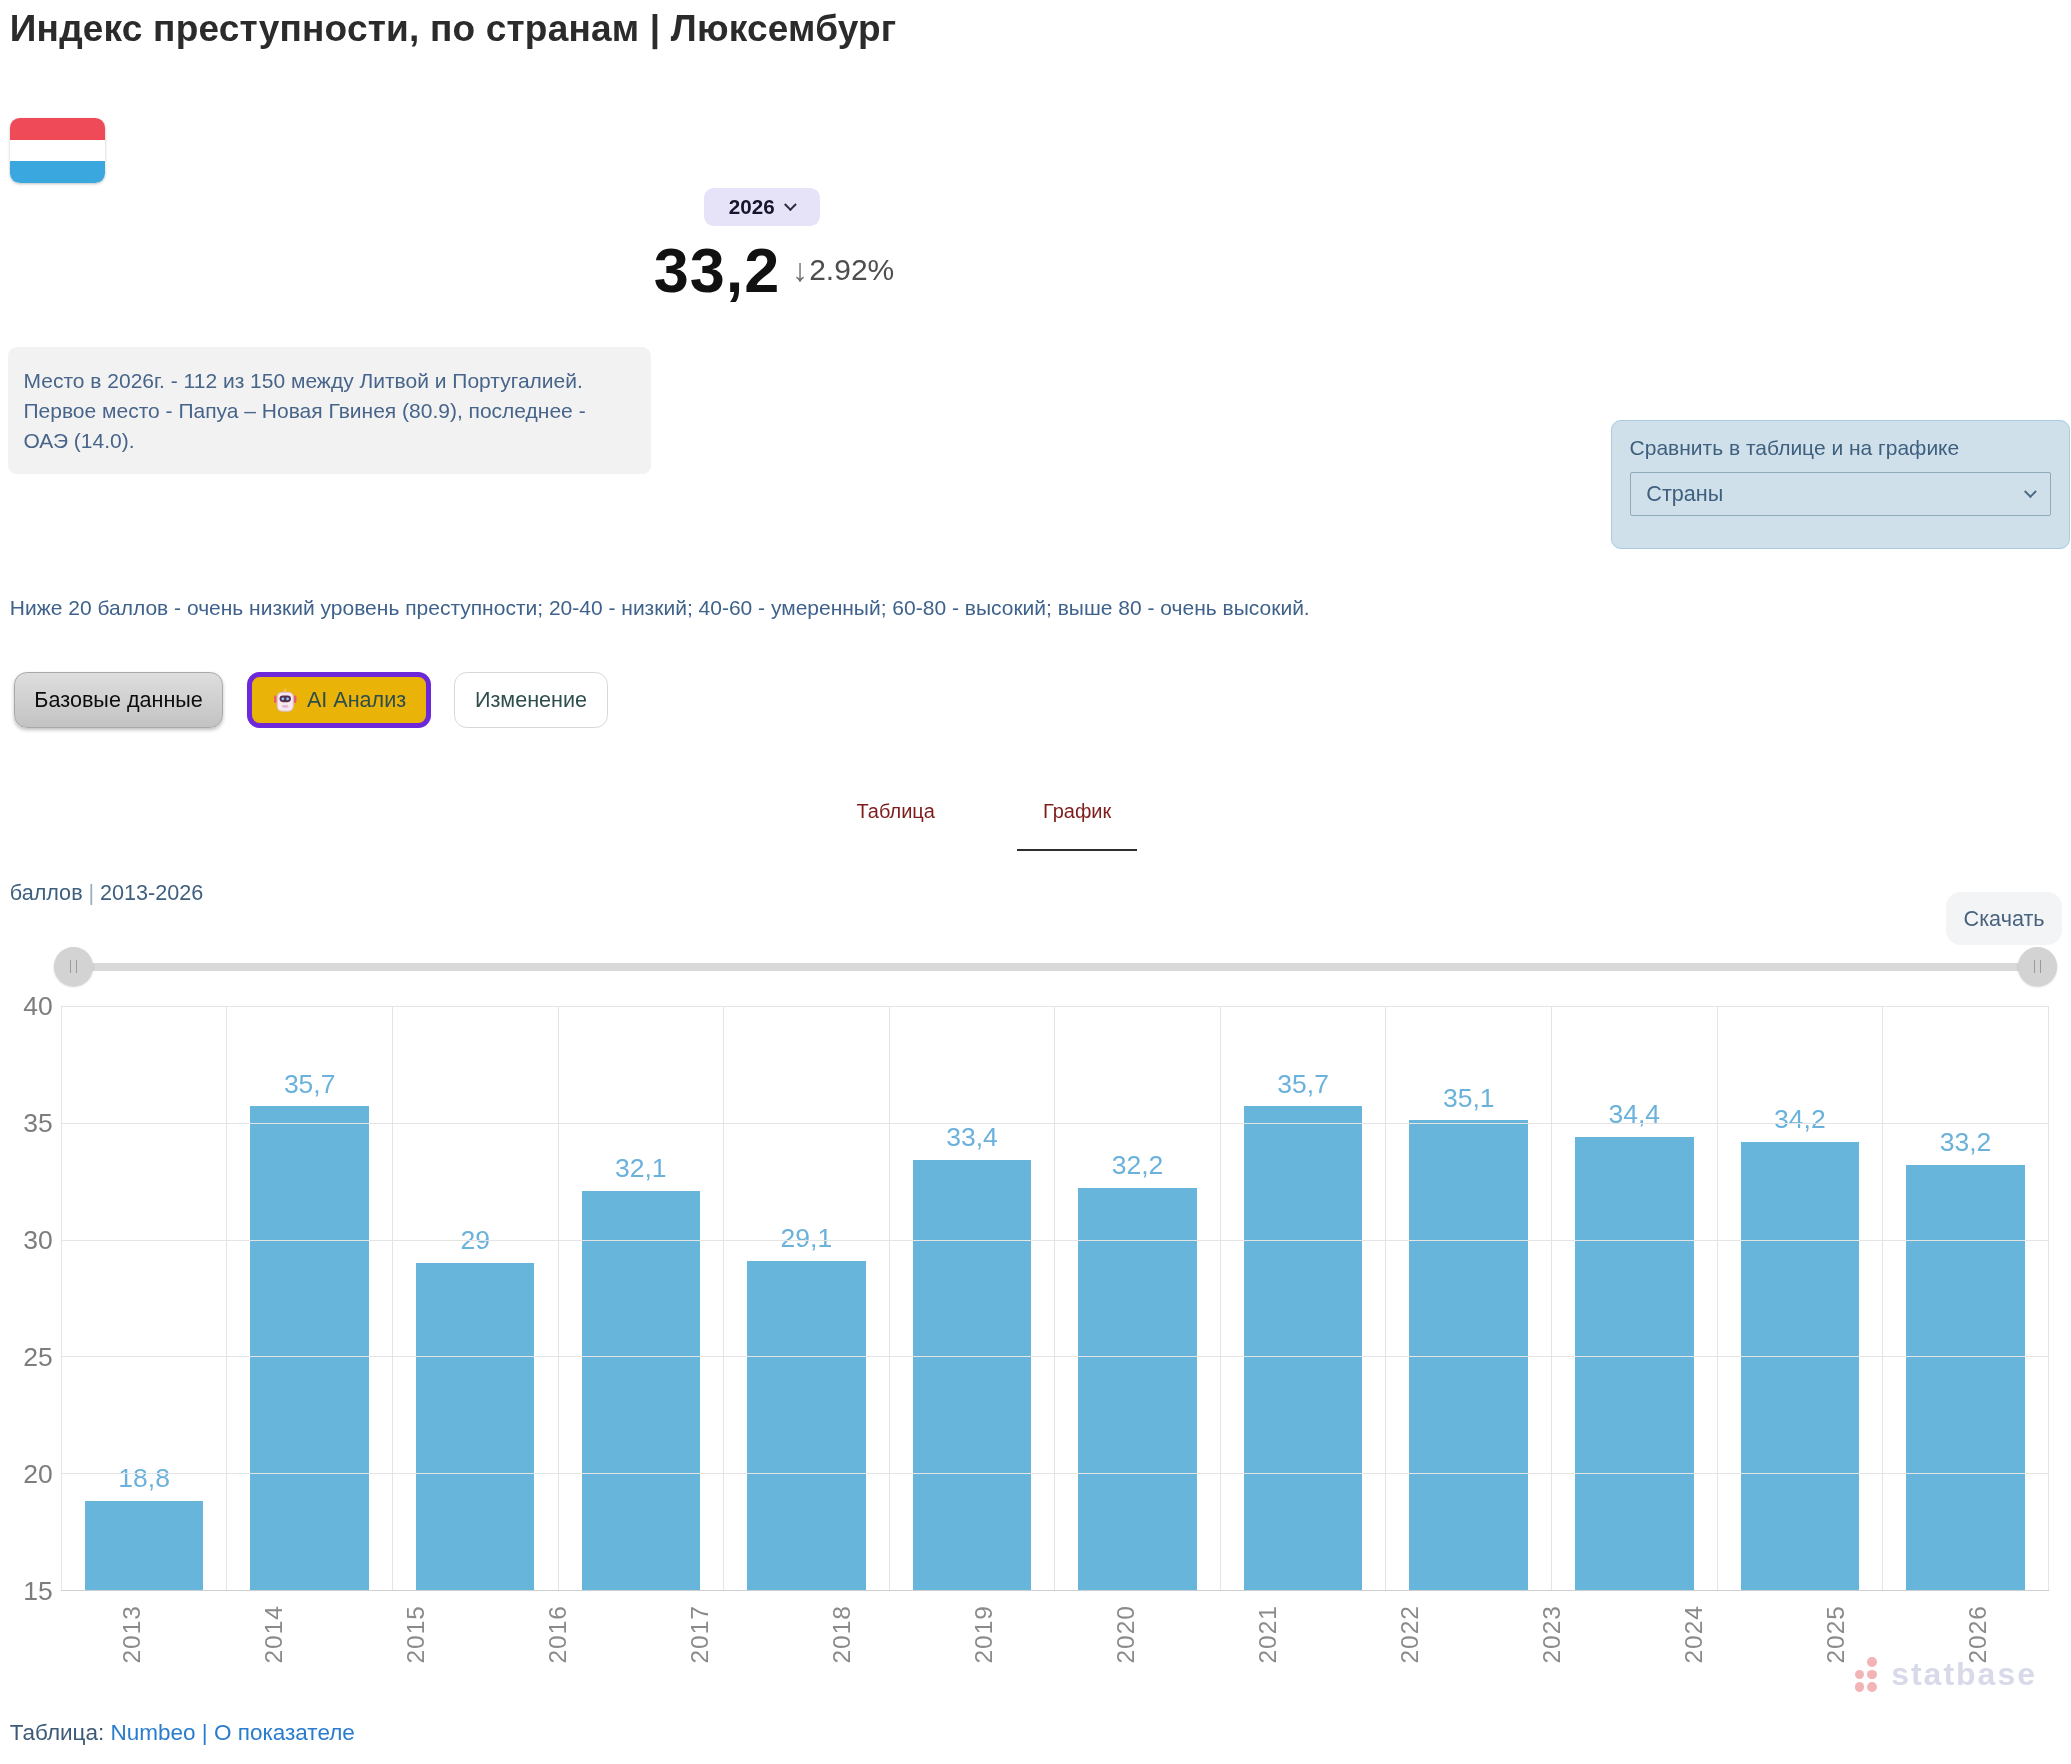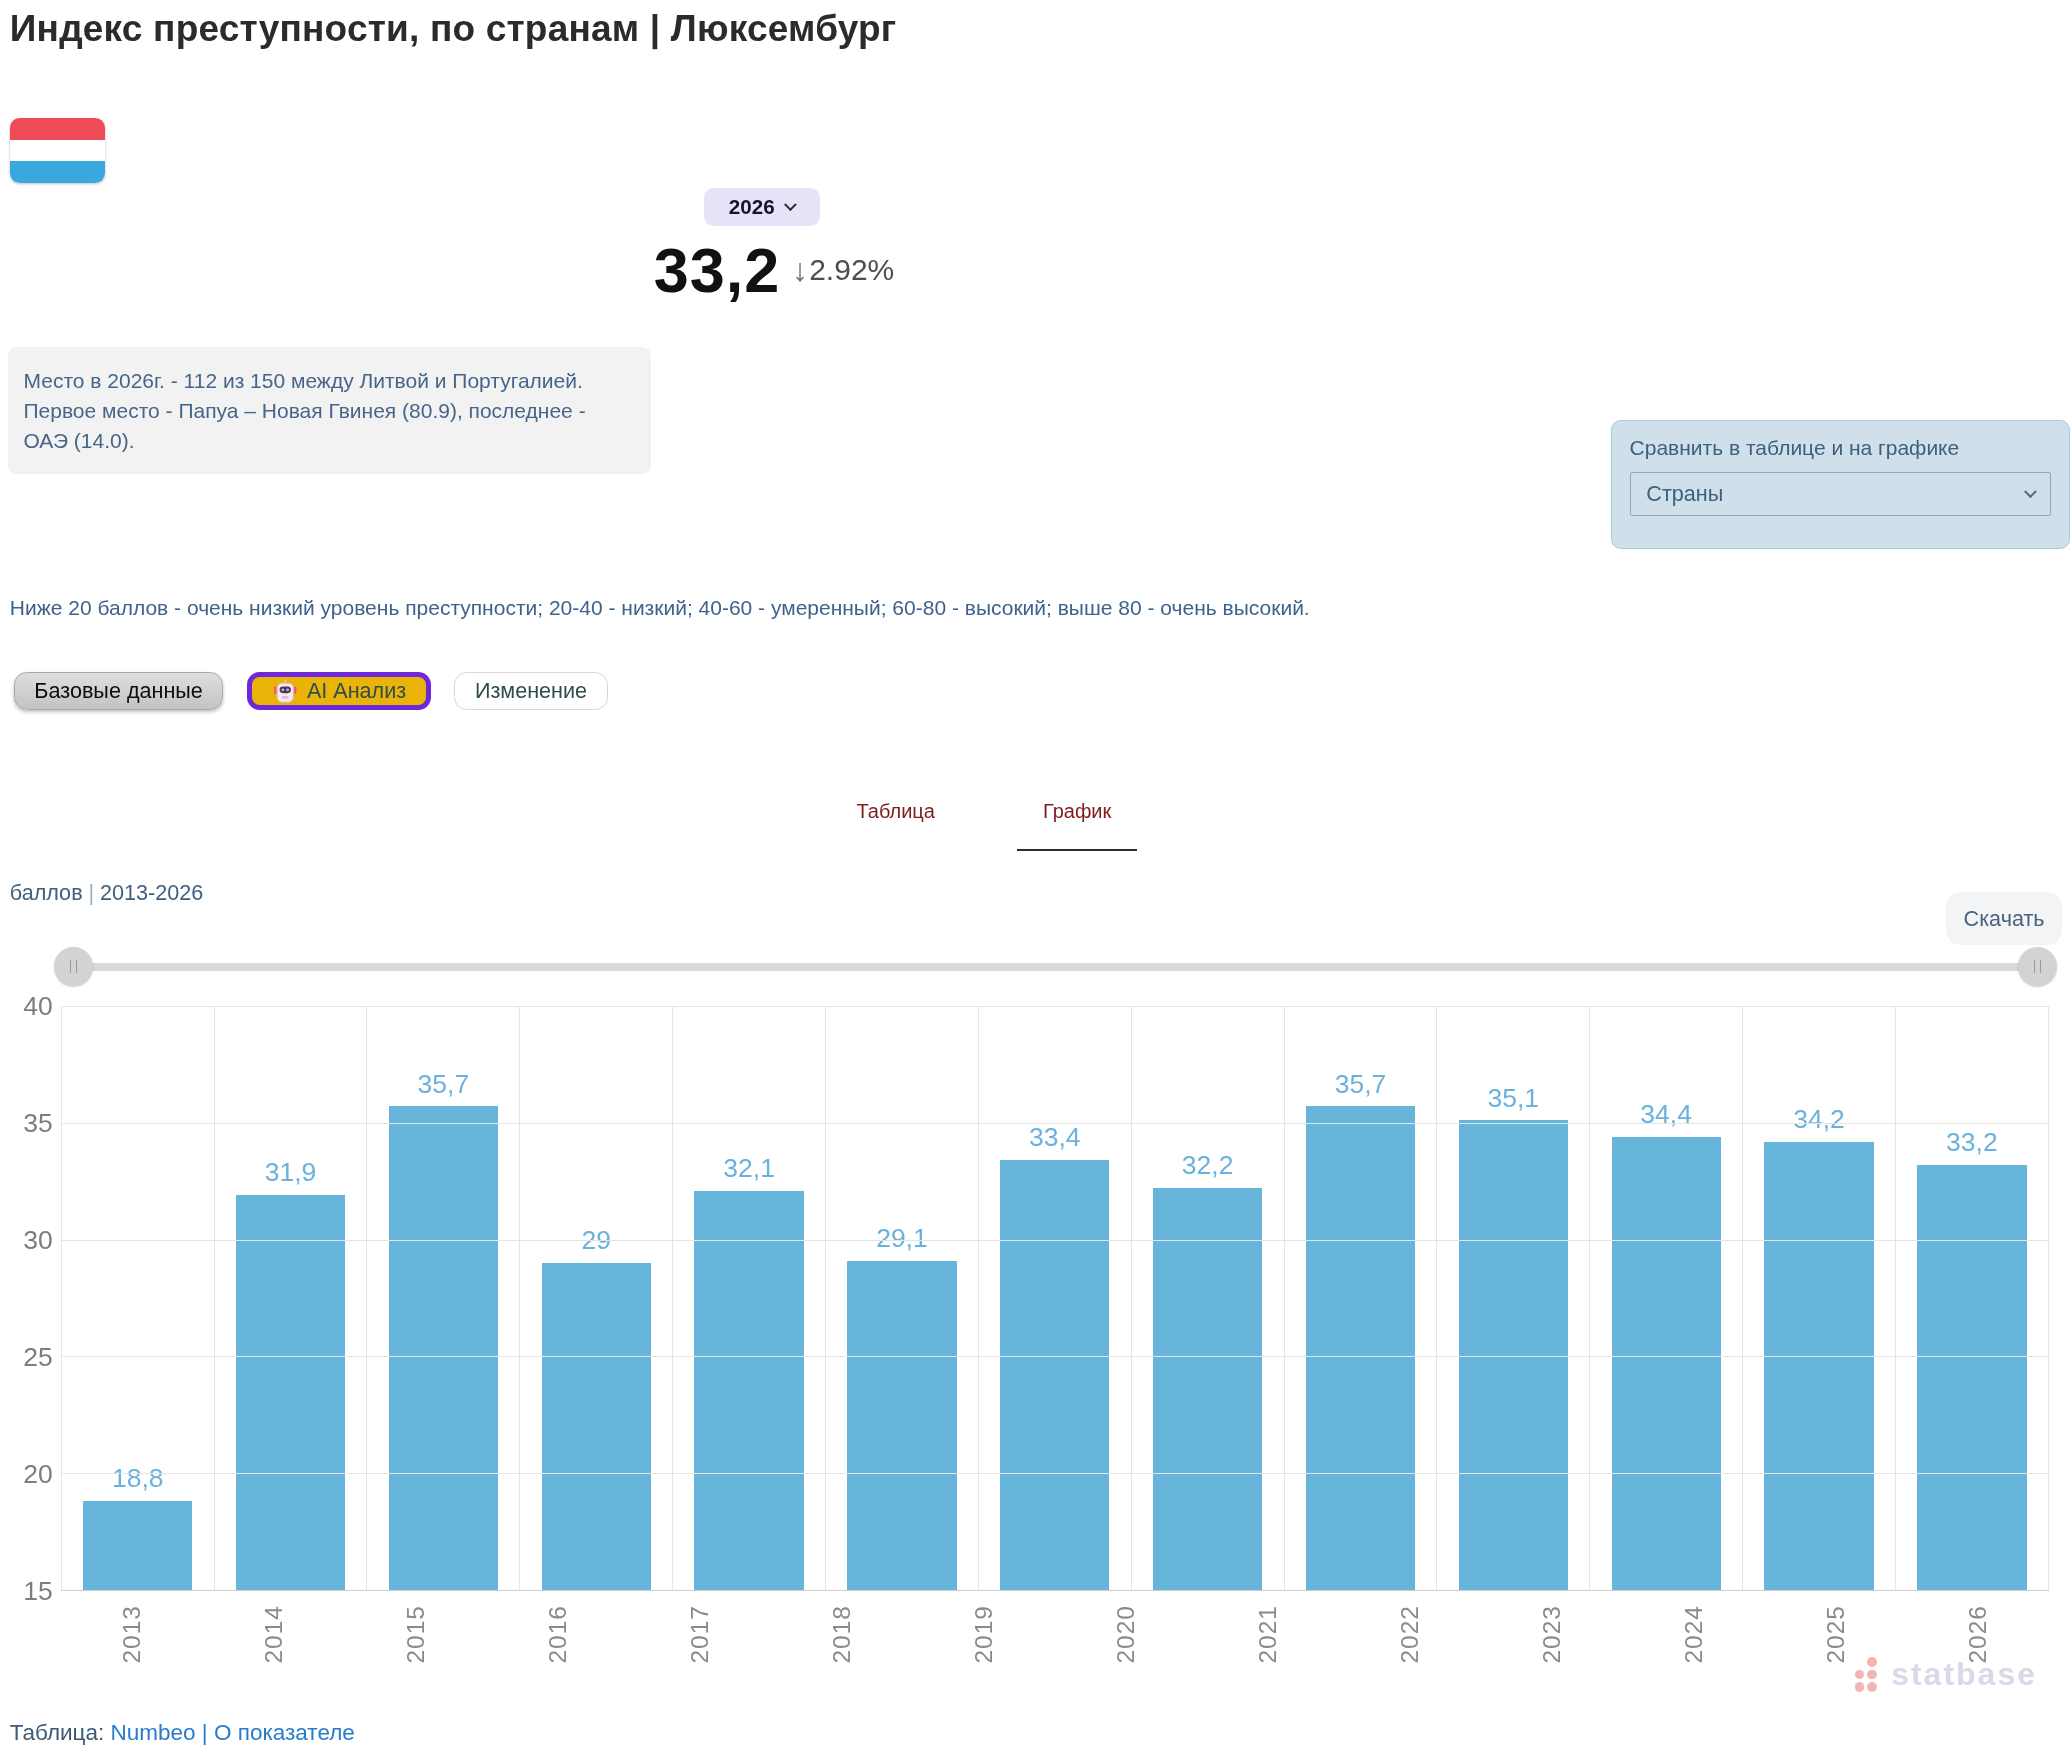--- a/index.html
+++ b/index.html
@@ -41,21 +41,21 @@
   .compare-box .cmp-title { font-size:21px; color:#3e5f7e; }
   .compare-select { margin-top:12.7px; height:44px; border:1px solid #8fa9b9; border-radius:2px; display:flex; align-items:center; justify-content:space-between; padding:0 15.7px; cursor:pointer; }
   .compare-select .val { font-size:21.6px; color:#3e5f7e; }
   .compare-select .chev { border-color:#4a6a85; }
 
   
   .scale-note { left:9.8px; top:596px; width:1529px; font-size:21px; color:#3f628c; }
 
   
   .btn-row { left:13.7px; top:672px; display:flex; gap:23.5px; align-items:center; }
-  .mode-btn { height:38px; border-radius:12.7px; display:flex; align-items:center; gap:8.8px; padding:0 19.6px; font-size:21.6px; cursor:pointer; }
+  .mode-btn { height:56px; border-radius:12.7px; display:flex; align-items:center; gap:8.8px; padding:0 19.6px; font-size:21.6px; cursor:pointer; }
   .btn-base { background:linear-gradient(#dedede,#c3c3c3); border:1px solid #a9a9a9; box-shadow:0 2px 3.9px rgba(0,0,0,.25); color:#0d0d0d; }
   .btn-ai { background:#eab308; border:5px solid #6d28d9; color:#2e4d4d; }
   .btn-change { background:#ffffff; border:1px solid #d8d8d8; color:#2e4d4d; }
   .robot { width:26.5px; height:26.5px; }
 
   
   .tabs { left:831px; top:800px; display:flex; gap:57px; }
   .tab { font-size:20px; color:#7f1d1d; padding:0 25.5px 25.5px 25.5px; cursor:pointer; }
   .tab.active { border-bottom:2px solid #2e2e2e; }
 
@@ -182,24 +182,20 @@
       <div class="ytick" style="top: 80%;">20</div>
       <div class="ytick" style="top: 100%;">15</div>
     </div>
   <div class="plot">
     <div class="bars-row">
         <div class="cell">
           <div class="bar-value">18,8</div>
           <div class="bar" style="height: 15.2%;"></div>
         </div>
         <div class="cell">
-          <div class="bar-value">31,9</div>
-          <div class="bar" style="height: 67.6%;"></div>
-        </div>
-        <div class="cell">
           <div class="bar-value">35,7</div>
           <div class="bar" style="height: 82.8%;"></div>
         </div>
         <div class="cell">
           <div class="bar-value">29</div>
           <div class="bar" style="height: 56%;"></div>
         </div>
         <div class="cell">
           <div class="bar-value">32,1</div>
           <div class="bar" style="height: 68.4%;"></div>

